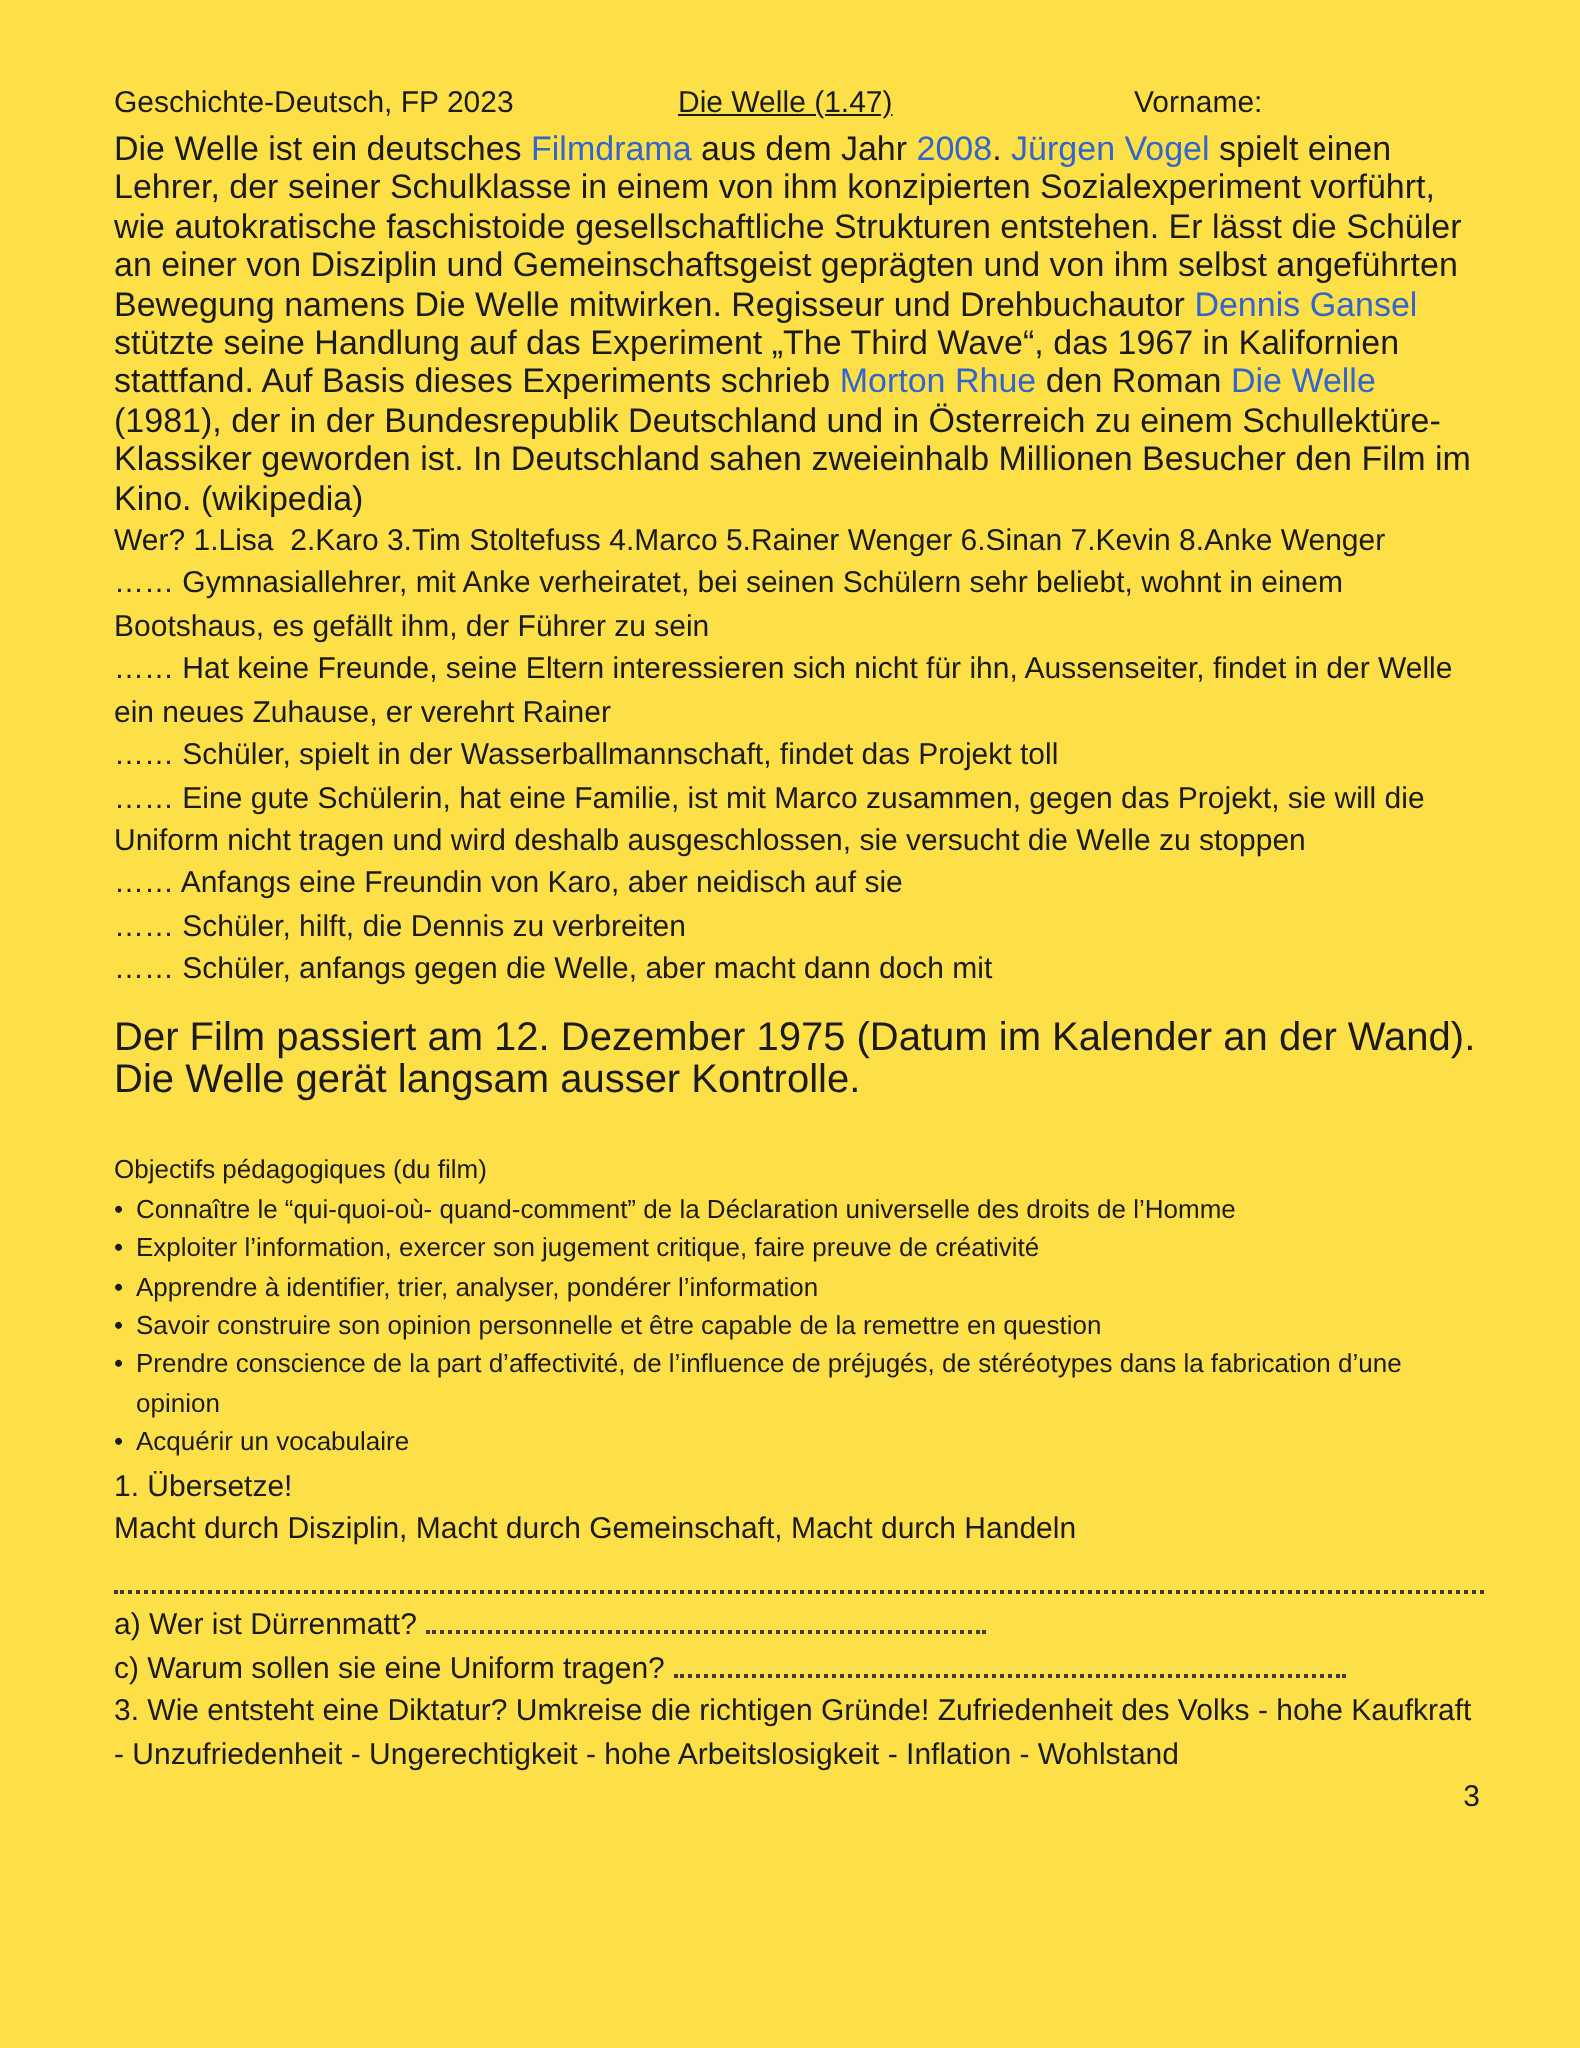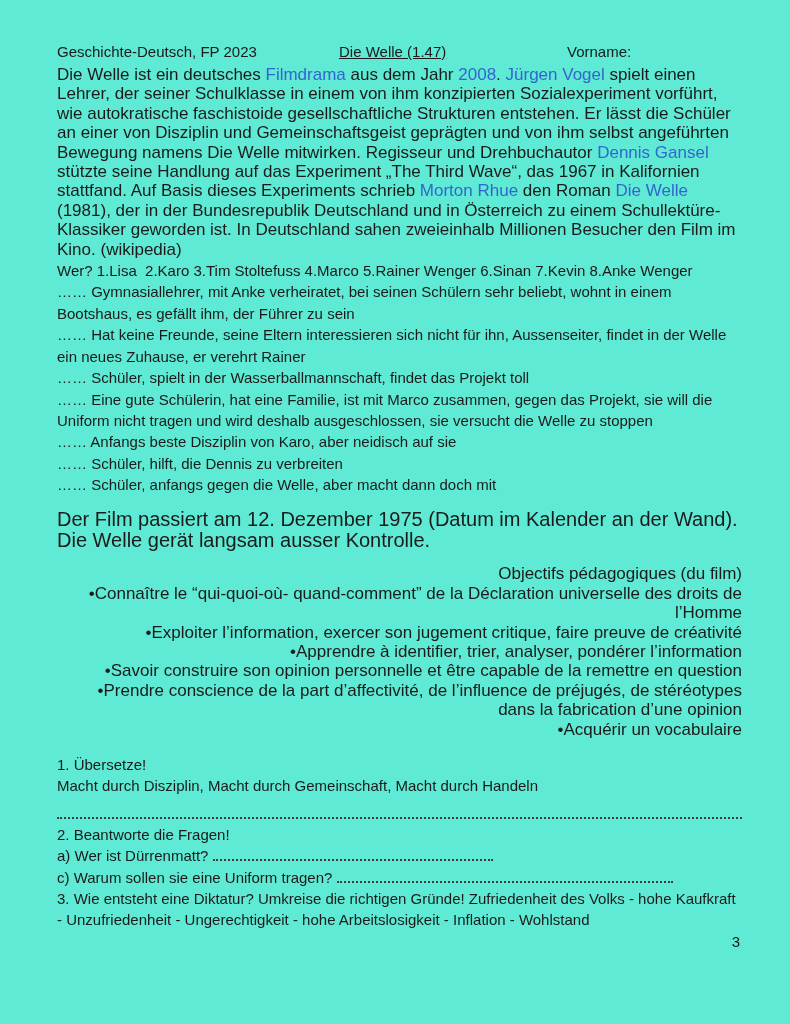--- a/index.html
+++ b/index.html
@@ -1,21 +1,21 @@
 <!DOCTYPE html>
 <html><head>
 <meta charset="utf-8">
 <style>
   html,body { margin:0; padding:0; background:#ffffff; }
   .sheet {
     position:relative;
     width:790px; height:1024px;
     box-sizing:border-box;
     padding:42px 48px 0 57px;
-    background:#5eead4;
+    background:#fde047;
     color:#1b1b1b;
     font-family:"Liberation Sans", sans-serif;
     overflow:hidden;
   }
   
   .hdr { display:flex; font-size:15px; line-height:20px; margin-bottom:3px; }
   .hdr-course { width:282px; }
   .hdr-title  { width:228px; font-weight:normal; text-decoration:underline; }
   .hdr-name   { flex:1; }
 
@@ -24,28 +24,28 @@
   .intro .wlink { color:#3366cc; }
 
   
   .who { font-size:15px; line-height:21.4px; margin-top:1px; }
   .who-q { white-space:pre-wrap; }
 
   
   .notes { font-size:20px; line-height:21.4px; margin-top:13px; }
 
   
-  .obj { font-size:17px; line-height:19.4px; margin-top:13px;text-align:right; }
+  .obj { font-size:13px; line-height:19.4px; margin-top:24px; }
   .obj-item { padding-left:11px; text-indent:-11px; }
   .obj-item .bullet { display:inline-block; width:11px; text-indent:0; }
   .obj-linkline { padding-left:11px; }
   .url-link { color:#2222cc; text-decoration:underline; word-break:break-all; cursor:pointer; }
 
   
-  .ex { font-size:15px; line-height:21.4px; margin-top:15px; }
+  .ex { font-size:15px; line-height:21.4px; margin-top:2px; }
   .dotline-full { height:13px; border-bottom:2px dotted #3c3c3c; margin:7px 0 5px 0; }
   .dots { display:inline-block; border-bottom:2px dotted #3c3c3c; height:13px; vertical-align:baseline; }
   .dots-a { width:280px; }
   .dots-b { width:190px; }
   .dots-c { width:336px; }
 
   .pagenum { text-align:right; font-size:15px; margin-top:2px; padding-right:2px; }
 </style>
 </head>
 <body>
@@ -59,21 +59,21 @@
   </div>
 
   <div class="intro"><span>Die Welle ist ein deutsches </span><span class="wlink">Filmdrama</span><span> aus dem Jahr </span><span class="wlink">2008</span><span>. </span><span class="wlink">Jürgen Vogel</span><span> spielt einen Lehrer, der seiner Schulklasse in einem von ihm konzipierten Sozialexperiment vorführt, wie autokratische faschistoide gesellschaftliche Strukturen entstehen. Er lässt die Schüler an einer von Disziplin und Gemeinschaftsgeist geprägten und von ihm selbst angeführten Bewegung namens Die Welle mitwirken. Regisseur und Drehbuchautor </span><span class="wlink">Dennis Gansel</span><span> stützte seine Handlung auf das Experiment „The Third Wave</span><span></span><span>“, das 1967 in Kalifornien stattfand. Auf Basis dieses Experiments schrieb </span><span class="wlink">Morton Rhue</span><span> den Roman </span><span class="wlink">Die Welle</span><span> (1981), der in der Bundesrepublik Deutschland und in Österreich zu einem Schullektüre-Klassiker geworden ist. In Deutschland sahen zweieinhalb Millionen Besucher den Film im Kino. (wikipedia)</span></div>
 
   <div class="who">
     <div class="who-q">Wer? 1.Lisa  2.Karo 3.Tim Stoltefuss 4.Marco 5.Rainer Wenger 6.Sinan 7.Kevin 8.Anke Wenger</div>
     <div>…… Gymnasiallehrer, mit Anke verheiratet, bei seinen Schülern sehr beliebt, wohnt in einem Bootshaus, es gefällt ihm, der Führer zu sein</div>
     <div>…… Hat keine Freunde, seine Eltern interessieren sich nicht für ihn, Aussenseiter, findet in der Welle ein neues Zuhause, er verehrt Rainer</div>
     <div>…… Schüler, spielt in der Wasserballmannschaft, findet das Projekt toll</div>
     <div>…… Eine gute Schülerin, hat eine Familie, ist mit Marco zusammen, gegen das Projekt, sie will die Uniform nicht tragen und wird deshalb ausgeschlossen, sie versucht die Welle zu stoppen</div>
-    <div>…… Anfangs beste Disziplin von Karo, aber neidisch auf sie</div>
+    <div>…… Anfangs eine Freundin von Karo, aber neidisch auf sie</div>
     <div>…… Schüler, hilft, die Dennis zu verbreiten</div>
     <div>…… Schüler, anfangs gegen die Welle, aber macht dann doch mit</div>
   </div>
 
   <div class="notes">
     <div>Der Film passiert am 12. Dezember 1975 (Datum im Kalender an der Wand).</div>
     <div>Die Welle gerät langsam ausser Kontrolle.</div>
   </div>
 
   <div class="obj">
@@ -95,21 +95,20 @@
     </div>
     <div class="obj-item">
       <span class="bullet">•</span><span>Acquérir un vocabulaire</span>
     </div>
   </div>
 
   <div class="ex">
     <div>1. Übersetze!</div>
     <div>Macht durch Disziplin, Macht durch Gemeinschaft, Macht durch Handeln</div>
     <div class="dotline-full"></div>
-    <div>2. Beantworte die Fragen!</div>
     <div>
       <span>a) Wer ist Dürrenmatt?</span>
       <span class="dots dots-a"></span>
     </div>
     <div>
       <span>c) Warum sollen sie eine Uniform tragen?</span>
       <span class="dots dots-c"></span>
     </div>
     <div>3. Wie entsteht eine Diktatur? Umkreise die richtigen Gründe! Zufriedenheit des Volks - hohe Kaufkraft - Unzufriedenheit - Ungerechtigkeit - hohe Arbeitslosigkeit - Inflation - Wohlstand</div>
   </div>

